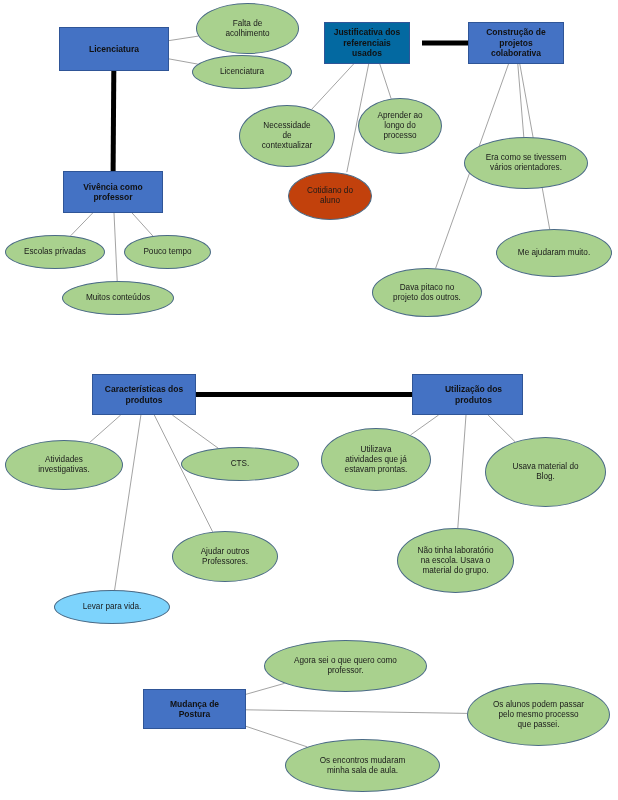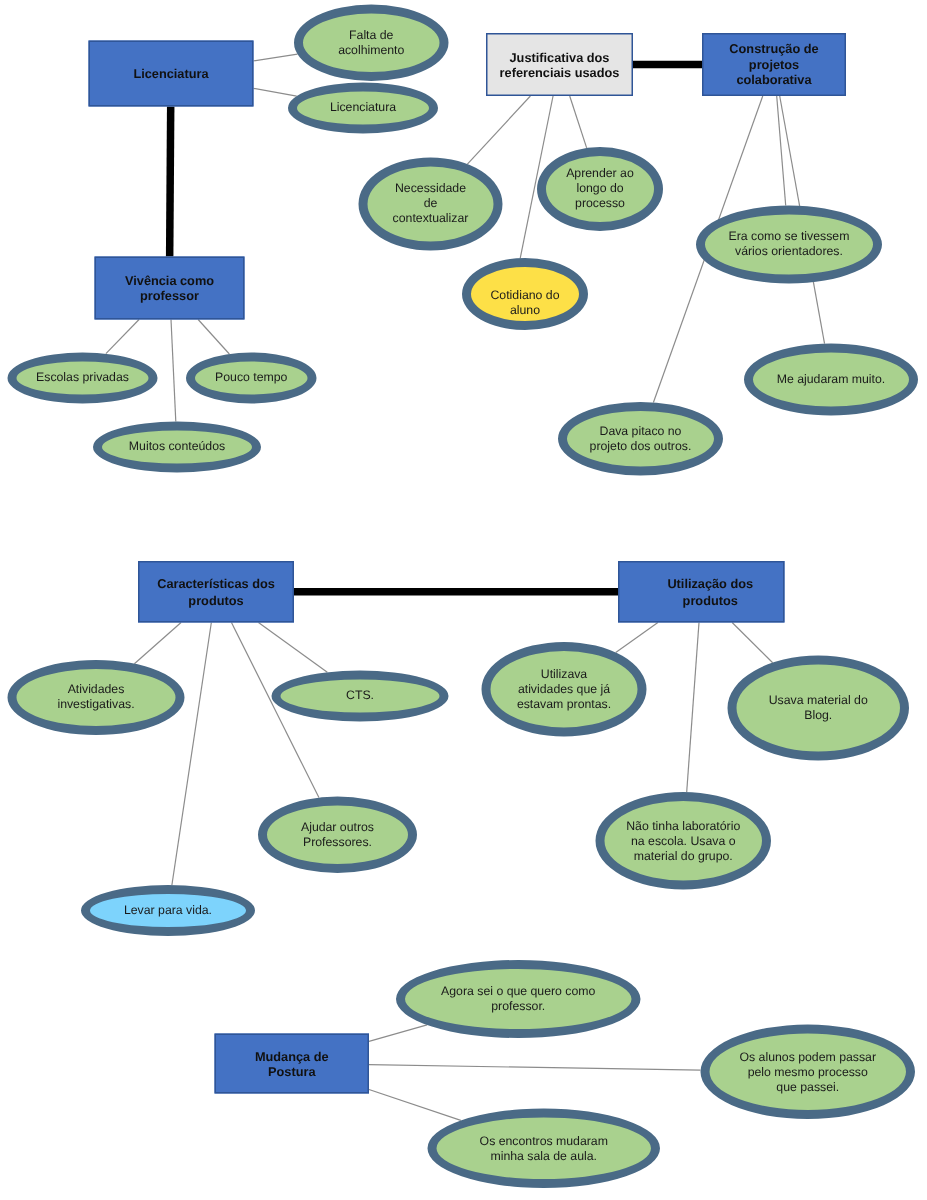--- a/index.html
+++ b/index.html
@@ -39,21 +39,21 @@
   .node-box {
     background: #4472C4;
     border: 1px solid #2F5597;
     font-weight: bold;
     font-size: 8.5px;
     color: #111111;
     padding: 2px 4px;
   }
   .node-ellipse {
     background: #A9D18E;
-    border: 6px solid #7f1d1d;
+    border: 1px solid #7f1d1d;
     border-radius: 50%;
     font-size: 8.2px;
     color: #1a1a1a;
     padding: 2px 6px;
   }
   .node-label {
     display: block;
     white-space: pre-line;
   }
 </style>
@@ -104,39 +104,39 @@
       </div>
       <div class="node node-ellipse" style="left: 5px; top: 235px; width: 100px; height: 34px; background: rgb(169, 209, 142); border-color: rgb(74, 106, 134);">
         <span class="node-label">Escolas privadas</span>
       </div>
       <div class="node node-ellipse" style="left: 124px; top: 235px; width: 87px; height: 34px; background: rgb(169, 209, 142); border-color: rgb(74, 106, 134);">
         <span class="node-label">Pouco tempo</span>
       </div>
       <div class="node node-ellipse" style="left: 62px; top: 281px; width: 112px; height: 34px; background: rgb(169, 209, 142); border-color: rgb(74, 106, 134);">
         <span class="node-label">Muitos conteúdos</span>
       </div>
-      <div class="node node-box" style="left: 324px; top: 22px; width: 98px; height: 42px; background: #e5e5e5; border-color: rgb(47, 85, 151);">
+      <div class="node node-box" style="left: 324px; top: 22px; width: 86px; height: 42px; background: #0369a1; border-color: rgb(47, 85, 151);">
         <span class="node-label">Justificativa dos
 referenciais usados</span>
       </div>
       <div class="node node-box" style="left: 468px; top: 22px; width: 96px; height: 42px; background: rgb(68, 114, 196); border-color: rgb(47, 85, 151);">
         <span class="node-label">Construção de projetos
 colaborativa</span>
       </div>
       <div class="node node-ellipse" style="left: 239px; top: 105px; width: 96px; height: 62px; background: rgb(169, 209, 142); border-color: rgb(74, 106, 134);">
         <span class="node-label">Necessidade
 de
 contextualizar</span>
       </div>
       <div class="node node-ellipse" style="left: 358px; top: 98px; width: 84px; height: 56px; background: rgb(169, 209, 142); border-color: rgb(74, 106, 134);">
         <span class="node-label">Aprender ao
 longo do
 processo</span>
       </div>
-      <div class="node node-ellipse" style="left: 308px; top: 172px; width: 84px; height: 48px; background: #fde047; border-color: rgb(74, 106, 134); align-items: flex-end;">
+      <div class="node node-ellipse" style="left: 288px; top: 172px; width: 84px; height: 48px; background: #c2410c; border-color: rgb(74, 106, 134);">
         <span class="node-label">Cotidiano do
 aluno</span>
       </div>
       <div class="node node-ellipse" style="left: 464px; top: 137px; width: 124px; height: 52px; background: rgb(169, 209, 142); border-color: rgb(74, 106, 134);">
         <span class="node-label">Era como se tivessem
 vários orientadores.</span>
       </div>
       <div class="node node-ellipse" style="left: 496px; top: 229px; width: 116px; height: 48px; background: rgb(169, 209, 142); border-color: rgb(74, 106, 134);">
         <span class="node-label">Me ajudaram muito.</span>
       </div>

